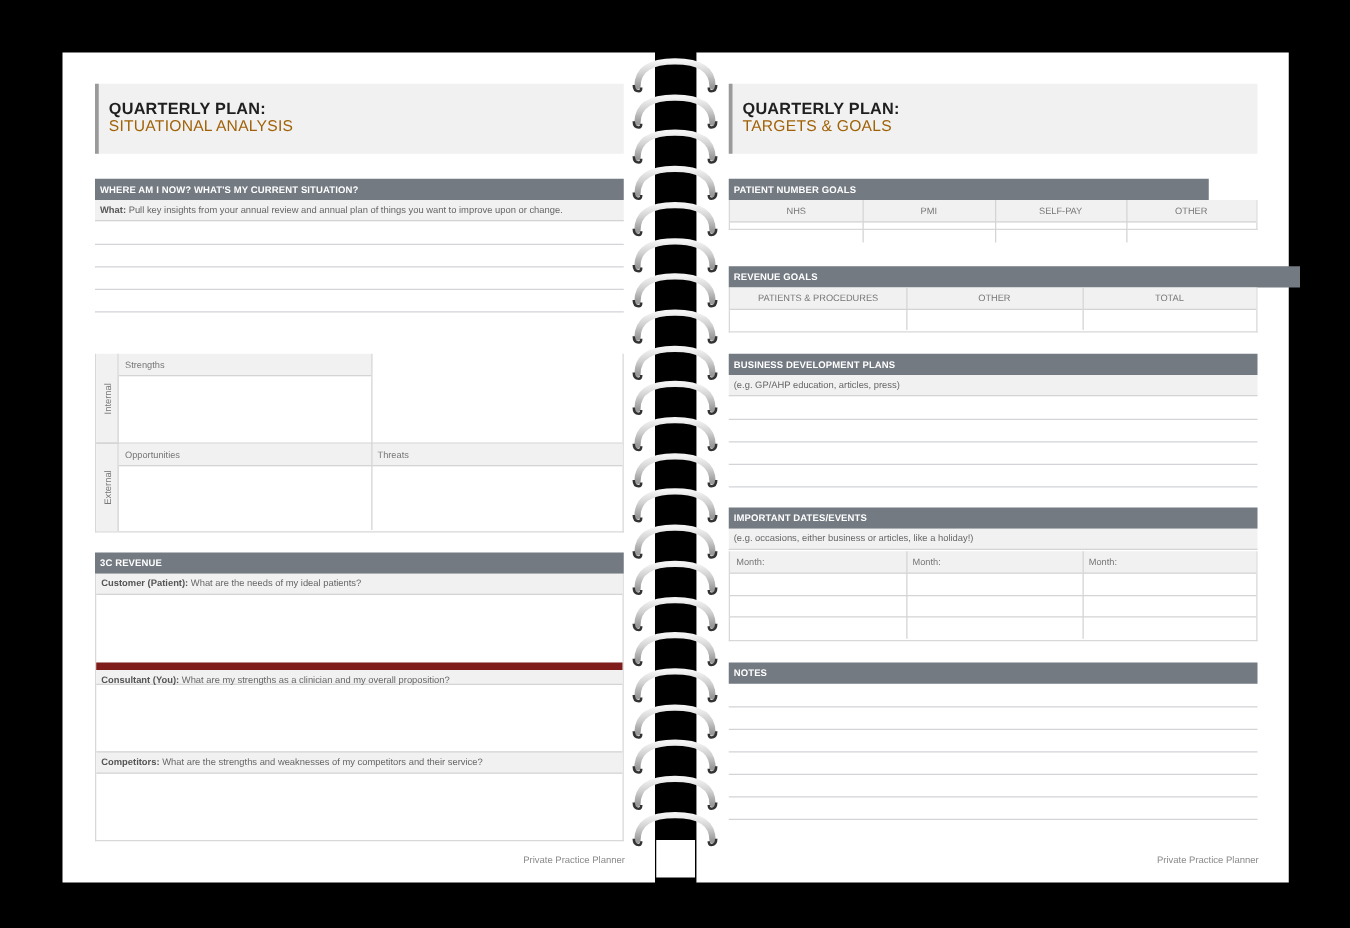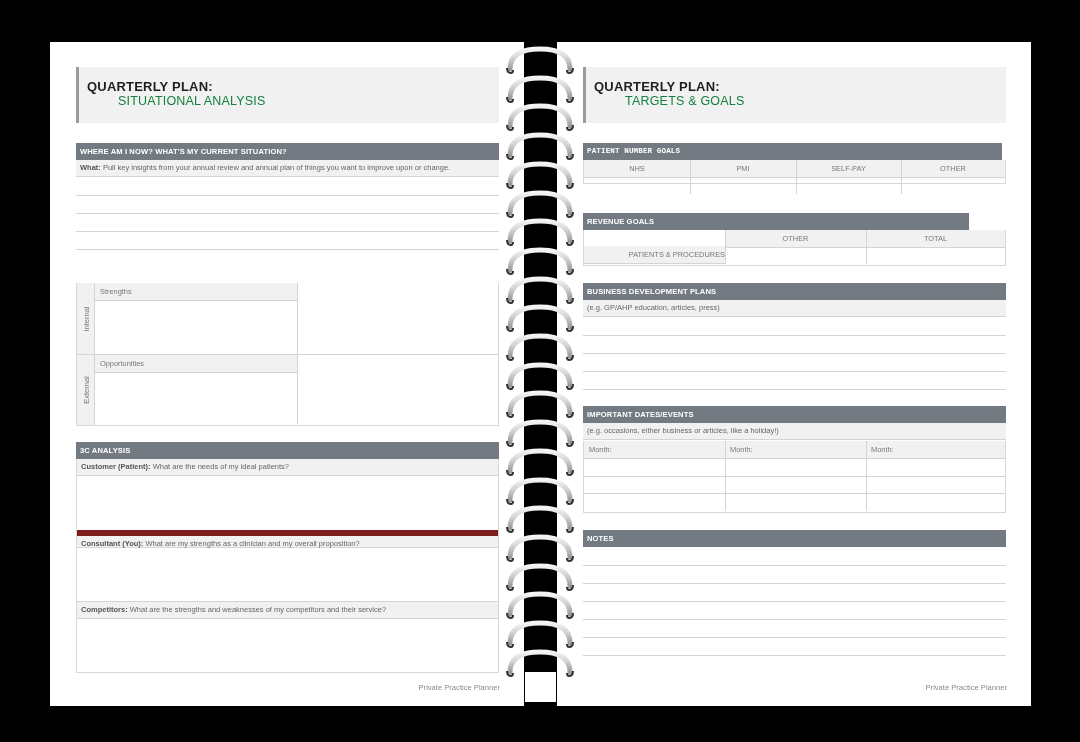--- a/index.html
+++ b/index.html
@@ -12,21 +12,21 @@
 
   .spine { position: absolute; left: 524px; top: 42px; width: 33px; height: 664px; background: #000; }
   .spine-tab { position: absolute; left: 525px; top: 672px; width: 31px; height: 30px; background: #fff; }
 
   .rings { position: absolute; left: 500px; top: 42px; width: 80px; height: 640px; pointer-events: none; }
   .ring { position: absolute; left: 0; width: 80px; height: 30px; }
 
   
   .title-box { position: absolute; left: 26px; top: 25px; width: 423px; height: 56px; background: #f1f1f1; border-left: 3px solid #9a9a9a; padding: 12px 0 0 8px; }
   .title-box .t1 { font-weight: bold; font-size: 13px; color: #1f1f1f; letter-spacing: 0.2px; line-height: 15px; }
-  .title-box .t2 { font-size: 12.5px; color: #15803d; line-height: 15px; letter-spacing: 0.2px; margin-left: 31px; }
+  .title-box .t2 { font-size: 12.5px; color: #a16207; line-height: 15px; letter-spacing: 0.2px; }
 
   .sec-head { position: absolute; height: 17px; background: #737a82; color: #fff; font-size: 7.6px; font-weight: bold; padding-left: 4px; line-height: 17px; letter-spacing: 0.1px; }
   .subrow { position: absolute; height: 17px; background: #f1f1f1; border-bottom: 1px solid #d4d4d4; font-size: 7.5px; line-height: 16px; padding-left: 4px; color: #666; }
   .subrow b { color: #555; }
   .rule { position: absolute; height: 1px; background: #d2d4d7; }
 
   .grid-box { position: absolute; border: 1px solid #d8d8d8; }
   .cell-h { position: absolute; background: #f1f1f1; border-bottom: 1px solid #d4d4d4; font-size: 7.4px; line-height: 17px; color: #777; }
   .vline { position: absolute; width: 1px; background: #d4d4d4; }
   .hline { position: absolute; height: 1px; background: #d4d4d4; }
@@ -56,64 +56,65 @@
     <div class="side-lbl" style="left:0;top:0;width:18px;height:71px;">
         <span>Internal</span>
       </div>
     <div class="side-lbl" style="left:0;top:71px;width:18px;height:71px;border-top:1px solid #d4d4d4;">
         <span>External</span>
       </div>
 
     <div class="cell-h" style="left:18px;top:0;width:202px;padding-left:5px;">Strengths</div>
     <div class="hline" style="left:0;top:71px;width:421px;"></div>
     <div class="cell-h" style="left:18px;top:72px;width:202px;padding-left:5px;">Opportunities</div>
+    <div class="cell-h" style="left:220px;top:72px;width:201px;padding-left:5px;">Threats</div>
     <div class="vline" style="left:220px;top:0;height:141px;"></div>
     <div style="position:absolute;left:18px;top:18px;width:202px;height:53px;"></div>
     <div style="position:absolute;left:221px;top:18px;width:200px;height:53px;"></div>
     <div style="position:absolute;left:18px;top:90px;width:202px;height:51px;"></div>
     <div style="position:absolute;left:221px;top:90px;width:200px;height:51px;"></div>
   </div>
 
-  <div class="sec-head" style="left:26px;top:400px;width:423px;">3C ANALYSIS</div>
+  <div class="sec-head" style="left:26px;top:400px;width:423px;">3C REVENUE</div>
   <div class="grid-box" style="left:26px;top:417px;width:423px;height:214px;border-top:none;">
     <div class="subrow" style="left:0;top:0;width:421px;"><b>Customer (Patient):</b><span> What are the needs of my ideal patients?</span></div>
     <div style="position:absolute;left:0;top:18px;width:421px;height:52px;"></div>
     <div class="subrow" style="left:0;top:71px;width:421px;border-top:6px solid #7f1d1d;height:18px;"><b>Consultant (You):</b><span> What are my strengths as a clinician and my overall proposition?</span></div>
     <div style="position:absolute;left:0;top:89px;width:421px;height:53px;"></div>
     <div class="subrow" style="left:0;top:142px;width:421px;border-top:1px solid #d4d4d4;height:18px;"><b>Competitors:</b><span> What are the strengths and weaknesses of my competitors and their service?</span></div>
     <div style="position:absolute;left:0;top:160px;width:421px;height:52px;"></div>
   </div>
 
   <div class="footer">Private Practice Planner</div>
 </div>
 
 <div class="page right">
   <div class="title-box">
     <div class="t1">QUARTERLY PLAN:</div>
     <div class="t2">TARGETS &amp; GOALS</div>
   </div>
 
-  <div class="sec-head" style="left:26px;top:101px;width:419px;font-family:Liberation Mono, monospace;">PATIENT NUMBER GOALS</div>
+  <div class="sec-head" style="left:26px;top:101px;width:384px;">PATIENT NUMBER GOALS</div>
   <div class="grid-box" style="left:26px;top:118px;width:423px;height:24px;border-top:none;">
     <div class="cell-h center" style="left:0;top:0;width:106px;">NHS</div>
     <div class="cell-h center" style="left:106px;top:0;width:106px;">PMI</div>
     <div class="cell-h center" style="left:212px;top:0;width:105px;">SELF-PAY</div>
     <div class="cell-h center" style="left:317px;top:0;width:104px;">OTHER</div>
     <div class="vline" style="left:106px;top:0;height:34px;"></div>
     <div class="vline" style="left:212px;top:0;height:34px;"></div>
     <div class="vline" style="left:317px;top:0;height:34px;"></div>
     <div style="position:absolute;left:0;top:18px;width:106px;height:16px;"></div>
     <div style="position:absolute;left:107px;top:18px;width:105px;height:16px;"></div>
     <div style="position:absolute;left:213px;top:18px;width:104px;height:16px;"></div>
     <div style="position:absolute;left:318px;top:18px;width:103px;height:16px;"></div>
   </div>
 
-  <div class="sec-head" style="left:26px;top:171px;width:386px;">REVENUE GOALS</div>
+  <div class="sec-head" style="left:26px;top:171px;width:457px;">REVENUE GOALS</div>
   <div class="grid-box" style="left:26px;top:188px;width:423px;height:36px;border-top:none;">
-    <div class="cell-h center" style="left:0;top:16px;width:141px;text-align:right;">PATIENTS &amp; PROCEDURES</div>
+    <div class="cell-h center" style="left:0;top:0;width:141px;">PATIENTS &amp; PROCEDURES</div>
     <div class="cell-h center" style="left:141px;top:0;width:141px;">OTHER</div>
     <div class="cell-h center" style="left:282px;top:0;width:139px;">TOTAL</div>
     <div class="vline" style="left:141px;top:0;height:34px;"></div>
     <div class="vline" style="left:282px;top:0;height:34px;"></div>
     <div style="position:absolute;left:0;top:18px;width:141px;height:16px;"></div>
     <div style="position:absolute;left:142px;top:18px;width:140px;height:16px;"></div>
     <div style="position:absolute;left:283px;top:18px;width:138px;height:16px;"></div>
   </div>
 
   <div class="sec-head" style="left:26px;top:241px;width:423px;">BUSINESS DEVELOPMENT PLANS</div>

